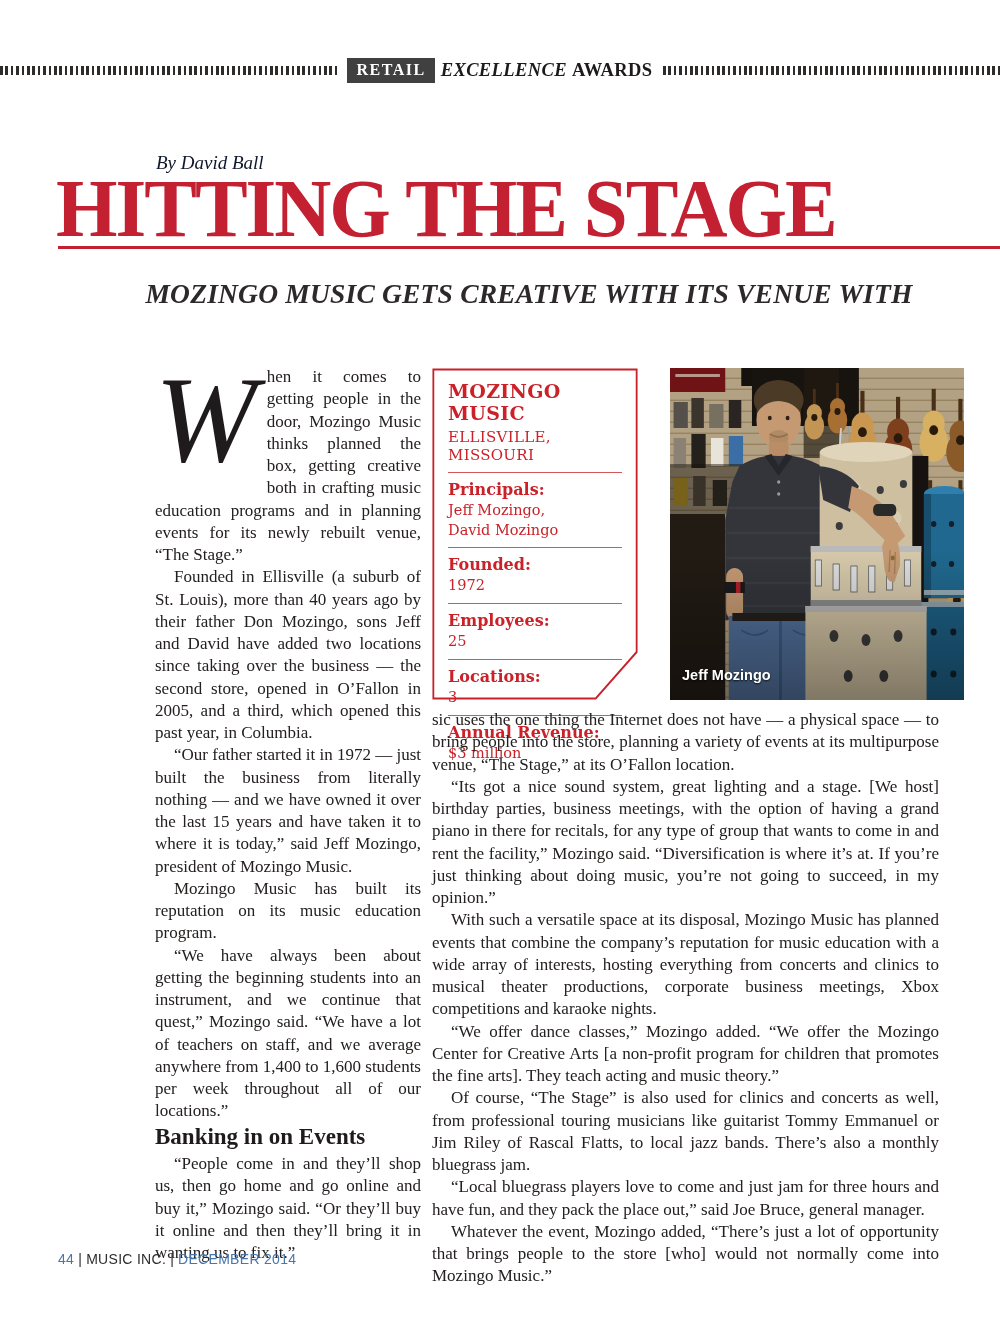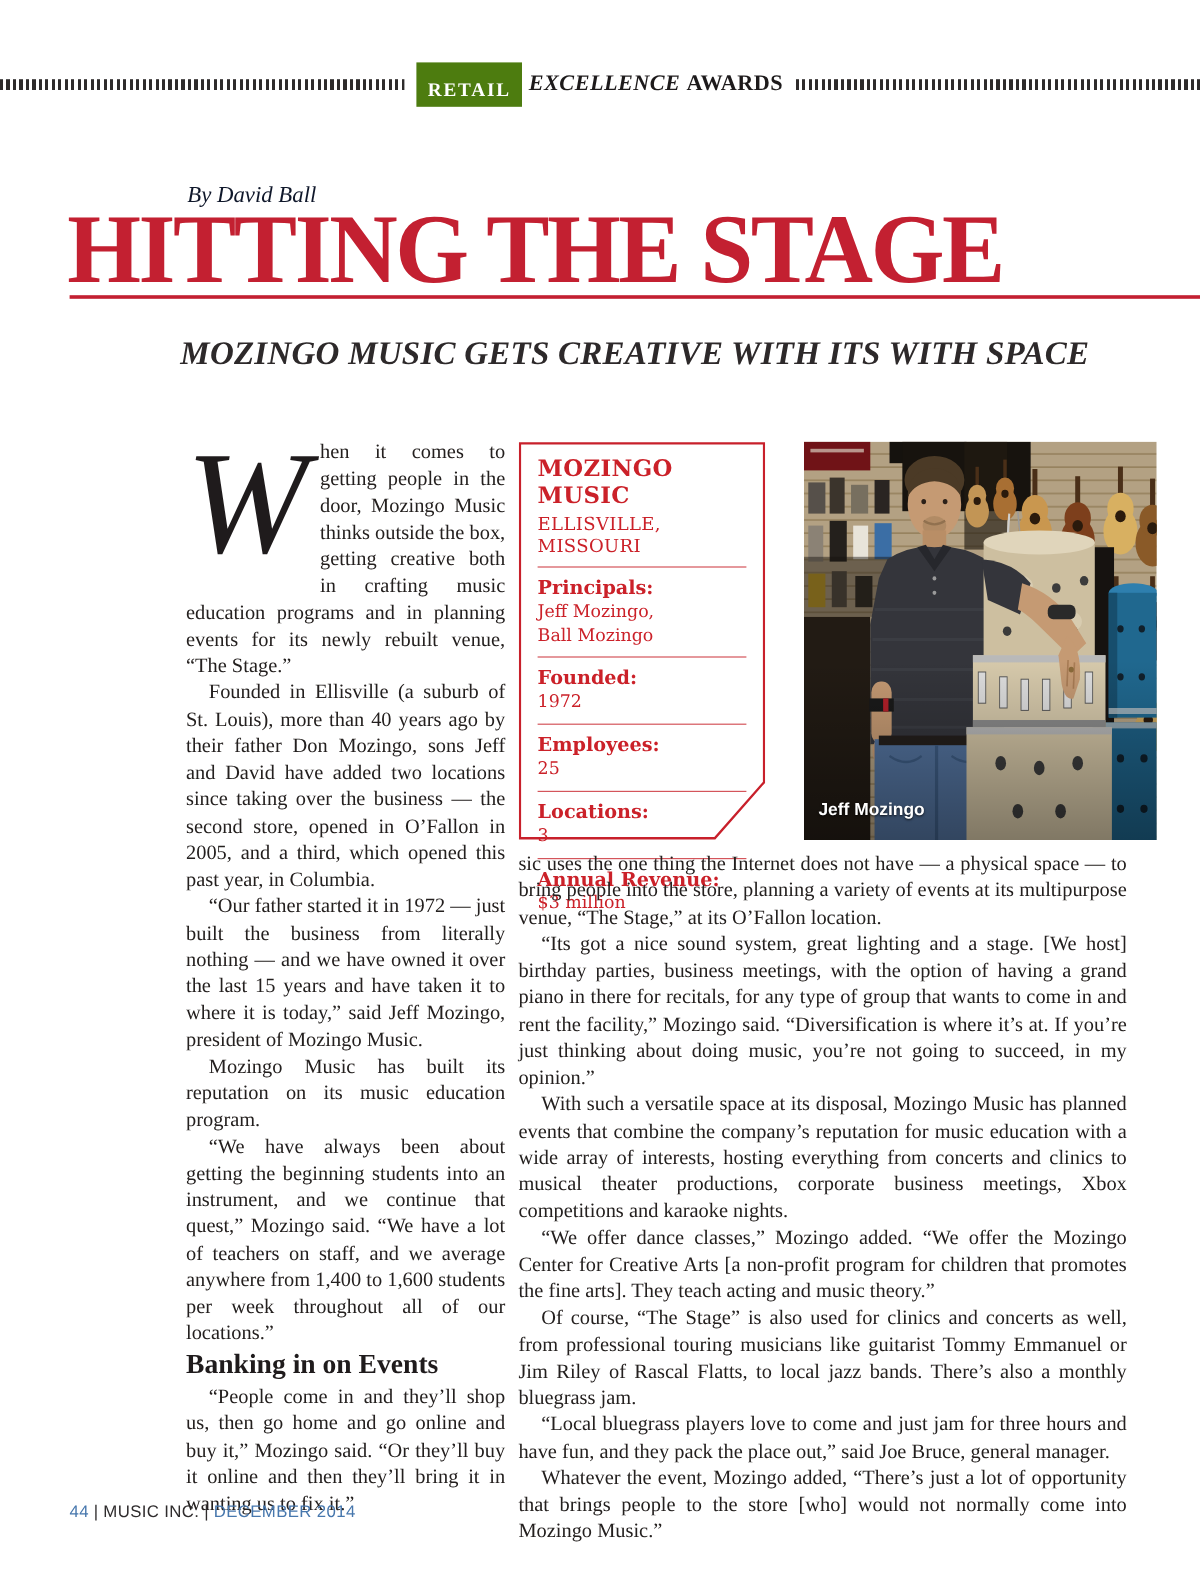--- a/index.html
+++ b/index.html
@@ -4,23 +4,23 @@
 <style>
   html,body{margin:0;padding:0;}
   body{width:1000px;height:1319px;background:#ffffff;position:relative;
        font-family:"Liberation Serif",serif;color:#24201f;overflow:hidden;}
 
   
   .award-band{position:absolute;top:57px;left:0;right:0;height:26px;
               display:flex;align-items:center;}
   .dashes{flex:1;height:9px;
           background:repeating-linear-gradient(90deg,#2e2b2b 0 2.6px,transparent 2.6px 5.4px);}
-  .retail-box{margin:0 6px 0 10px;background:#4d7c0f;color:#fff;
+  .retail-box{margin:0 6px 0 10px;background:#404040;color:#fff;
               font:bold 16px/1 "Liberation Serif",serif;letter-spacing:1.5px;
-              padding:16px 9px 5px;}
+              padding:4px 9px 5px;}
   .award-text{font:bold 18.5px/1 "Liberation Serif",serif;color:#1d1a1b;
               letter-spacing:.4px;margin-right:10px;white-space:nowrap;}
   .award-text .exc{font-style:italic;margin-right:5px;}
 
   
   .byline{position:absolute;left:156px;top:152px;
           font:italic 19px/1.2 "Liberation Serif",serif;color:#0f172a;}
   .title{position:absolute;left:56px;top:167px;margin:0;
          font:bold 79px/1 "Liberation Serif",serif;color:#c32031;
          letter-spacing:-2px;white-space:nowrap;transform:scaleY(1.04);
@@ -73,44 +73,44 @@
 <header class="award-band">
   <div class="dashes"></div>
   <div class="retail-box">RETAIL</div>
   <div class="award-text"><span class="exc">EXCELLENCE</span><span>AWARDS</span></div>
   <div class="dashes"></div>
 </header>
 
 <div class="byline">By David Ball</div>
 <h1 class="title">HITTING THE STAGE</h1>
 <div class="red-rule"></div>
-<h2 class="subtitle">MOZINGO MUSIC GETS CREATIVE WITH ITS WITH SPACE</h2>
+<h2 class="subtitle">MOZINGO MUSIC GETS CREATIVE WITH ITS VENUE WITH</h2>
 
 <div class="col-left">
-  <p><span class="dropcap">W</span><span>hen it comes to getting people in the door, Mozingo Music thinks outside the box, getting creative both in crafting music education programs and in planning events for its newly rebuilt venue, “The Stage.”</span></p>
+  <p><span class="dropcap">W</span><span>hen it comes to getting people in the door, Mozingo Music thinks planned the box, getting creative both in crafting music education programs and in planning events for its newly rebuilt venue, “The Stage.”</span></p>
   <p class="indent">Founded in Ellisville (a suburb of St. Louis), more than 40 years ago by their father Don Mozingo, sons Jeff and David have added two locations since taking over the business — the second store, opened in O’Fallon in 2005, and a third, which opened this past year, in Columbia.</p>
   <p class="indent">“Our father started it in 1972 — just built the business from literally nothing — and we have owned it over the last 15 years and have taken it to where it is today,” said Jeff Mozingo, president of Mozingo Music.</p>
   <p class="indent">Mozingo Music has built its reputation on its music education program.</p>
   <p class="indent">“We have always been about getting the beginning students into an instrument, and we continue that quest,” Mozingo said. “We have a lot of teachers on staff, and we average anywhere from 1,400 to 1,600 students per week throughout all of our locations.”</p>
   <h3 class="section-head">Banking in on Events</h3>
   <p class="indent">“People come in and they’ll shop us, then go home and go online and buy it,” Mozingo said. “Or they’ll buy it online and then they’ll bring it in wanting us to fix it.”</p>
 
 </div>
 
 <aside class="infobox">
   <svg class="frame" viewBox="0 0 229 332" preserveAspectRatio="none">
     <polygon points="1.5,1.5 227.5,1.5 227.5,284 182,330.5 1.5,330.5" fill="#ffffff" stroke="#c8202b" stroke-width="2"></polygon>
   </svg>
   <div class="inner">
     <p class="ib-name">MOZINGO MUSIC</p>
     <p class="ib-loc">ELLISVILLE, MISSOURI</p>
     <hr class="ib-div">
     <div class="ib-label">Principals:</div>
     <div class="ib-line">Jeff Mozingo,</div>
-    <div class="ib-line">Ball Mozingo</div>
+    <div class="ib-line">David Mozingo</div>
     <hr class="ib-div">
     <div class="ib-label">Founded:</div>
     <div class="ib-line">1972</div>
     <hr class="ib-div">
     <div class="ib-label">Employees:</div>
     <div class="ib-line">25</div>
     <hr class="ib-div">
     <div class="ib-label">Locations:</div>
     <div class="ib-line">3</div>
     <hr class="ib-div">

